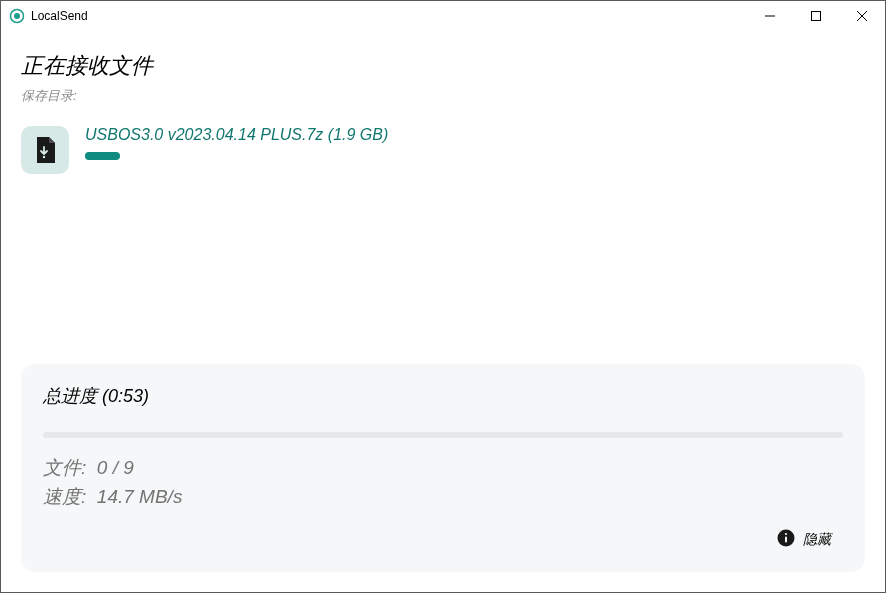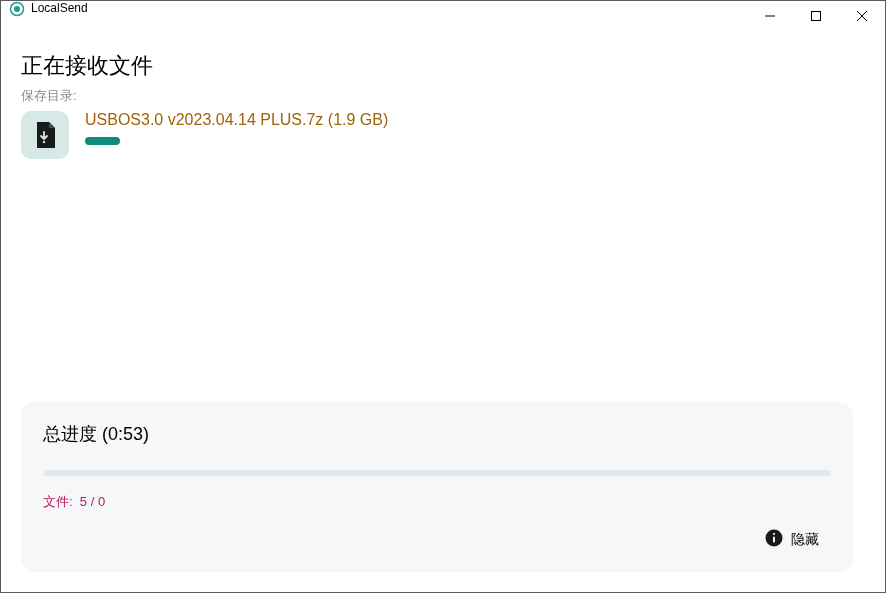--- a/index.html
+++ b/index.html
@@ -13,20 +13,21 @@
       height: 593px;
       background: #ffffff;
       border: 1px solid #5a5a5a;
       overflow: hidden;
       display: flex;
       flex-direction: column;
     }
     .titlebar {
       height: 30px;
       display: flex;
+      align-items: center;
       padding: 0 0 0 8px;
       background: #ffffff;
     }
     .titlebar-icon {
       width: 16px;
       height: 16px;
       margin-right: 6px;
       display: flex;
       align-items: center;
       justify-content: center;
@@ -49,34 +50,35 @@
       font-size: 10px;
       color: #000;
       cursor: pointer;
     }
     .window-btn svg {
       width: 10px;
       height: 10px;
     }
     .content {
       flex: 1;
-      padding: 20px 32px 20px 20px;
+      padding: 20px 20px 20px 20px;
       display: flex;
       flex-direction: column;
+      font-style: italic;
     }
     .page-title {
       font-size: 22px;
       color: #000;
       margin-bottom: 6px;
       font-weight: 400;
     }
     .save-dir {
       font-size: 13px;
       color: #8a8a8a;
-      margin-bottom: 6px;
+      margin-bottom: 21px;
     }
     .file-row {
       display: flex;
       align-items: flex-start;
       gap: 16px;
     }
     .file-icon-box {
       width: 48px;
       height: 48px;
       background: #d6e9e6;
@@ -88,21 +90,21 @@
     }
     .file-icon-box svg {
       width: 24px;
       height: 26px;
     }
     .file-info {
       flex: 1;
     }
     .file-name {
       font-size: 16px;
-      color: #a16207;
+      color: #0f766e;
       margin-bottom: 8px;
     }
     .file-progress-track {
       width: 100%;
       height: 8px;
       position: relative;
     }
     .file-progress-fill {
       height: 8px;
       width: 35px;
@@ -124,22 +126,22 @@
       font-weight: 400;
     }
     .total-progress-track {
       width: 100%;
       height: 6px;
       background: #e5e8ea;
       border-radius: 3px;
       margin-bottom: 16px;
     }
     .stats {
-      font-size: 13px;
-      color: #be185d;
+      font-size: 19px;
+      color: #737373;
       line-height: 1.5;
       margin-bottom: 10px;
     }
     .stat-row {
       display: flex;
     }
     .actions {
       display: flex;
       justify-content: flex-end;
       gap: 19px;
@@ -213,21 +215,26 @@
 
   <div class="spacer"></div>
 
   <div class="total-panel">
     <div class="total-title">总进度 (0:53)</div>
     <div class="total-progress-track"></div>
     <div class="stats">
       <div class="stat-row">
         <span>文件:</span>
         <span>&nbsp;&nbsp;</span>
-        <span>5 / 0</span>
+        <span>0 / 9</span>
+      </div>
+      <div class="stat-row">
+        <span>速度:</span>
+        <span>&nbsp;&nbsp;</span>
+        <span>14.7 MB/s</span>
       </div>
     </div>
     <div class="actions">
       <div class="action-btn">
         <span>
           <svg viewBox="0 0 18 18">
               <circle cx="9" cy="9" r="8.5" fill="#1a1a1a"></circle>
               <rect x="8" y="7.5" width="2" height="6" fill="#f5f7f8" rx="1"></rect>
               <circle cx="9" cy="5" r="1.1" fill="#f5f7f8"></circle>
             </svg>

